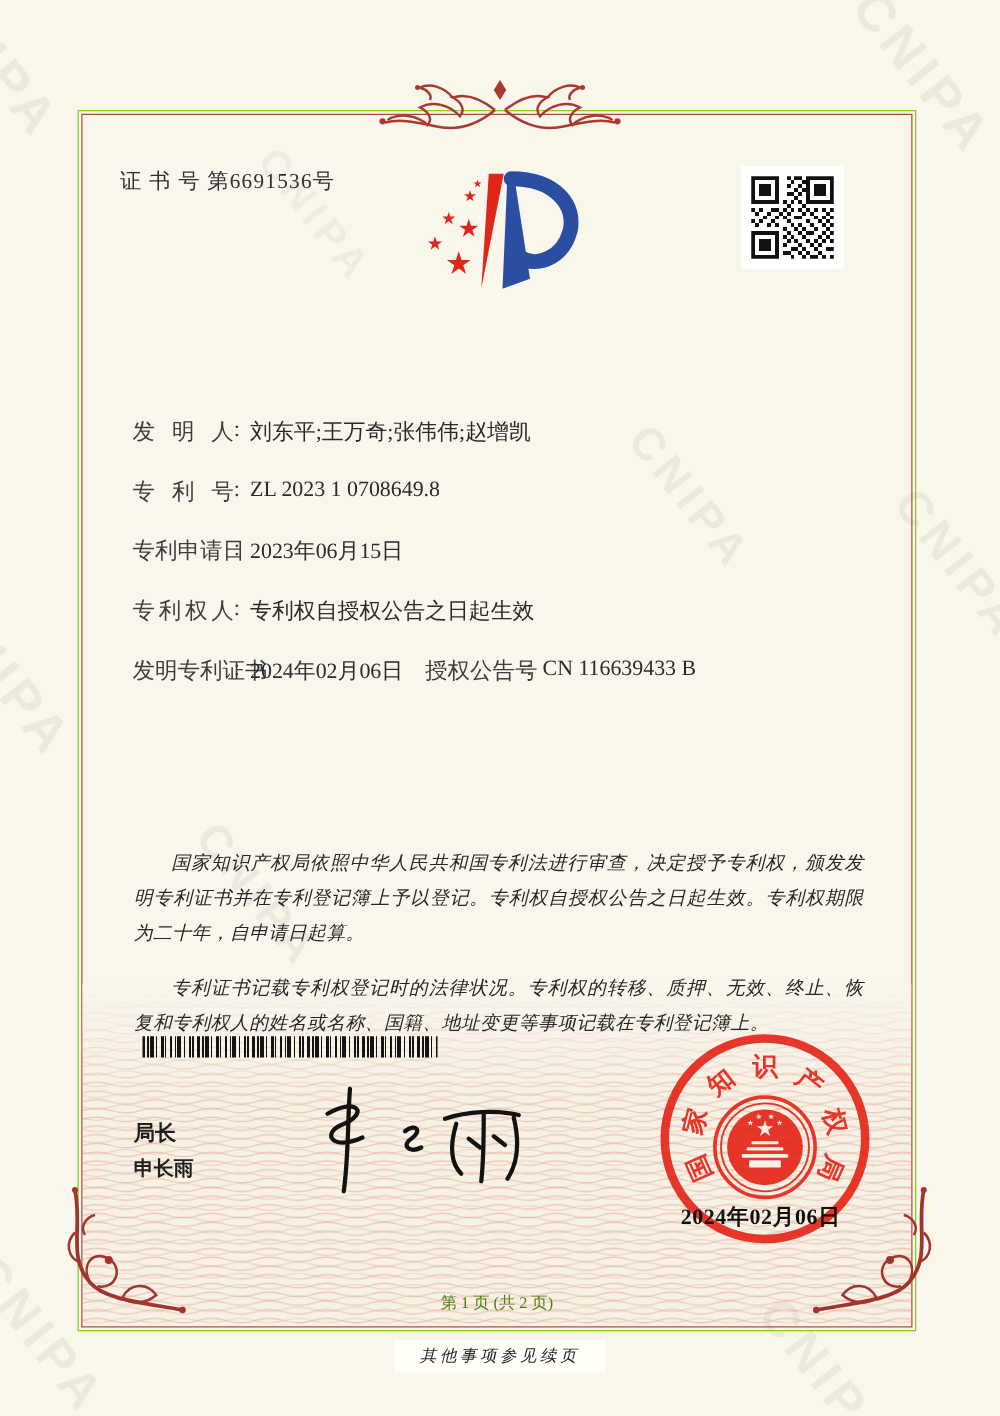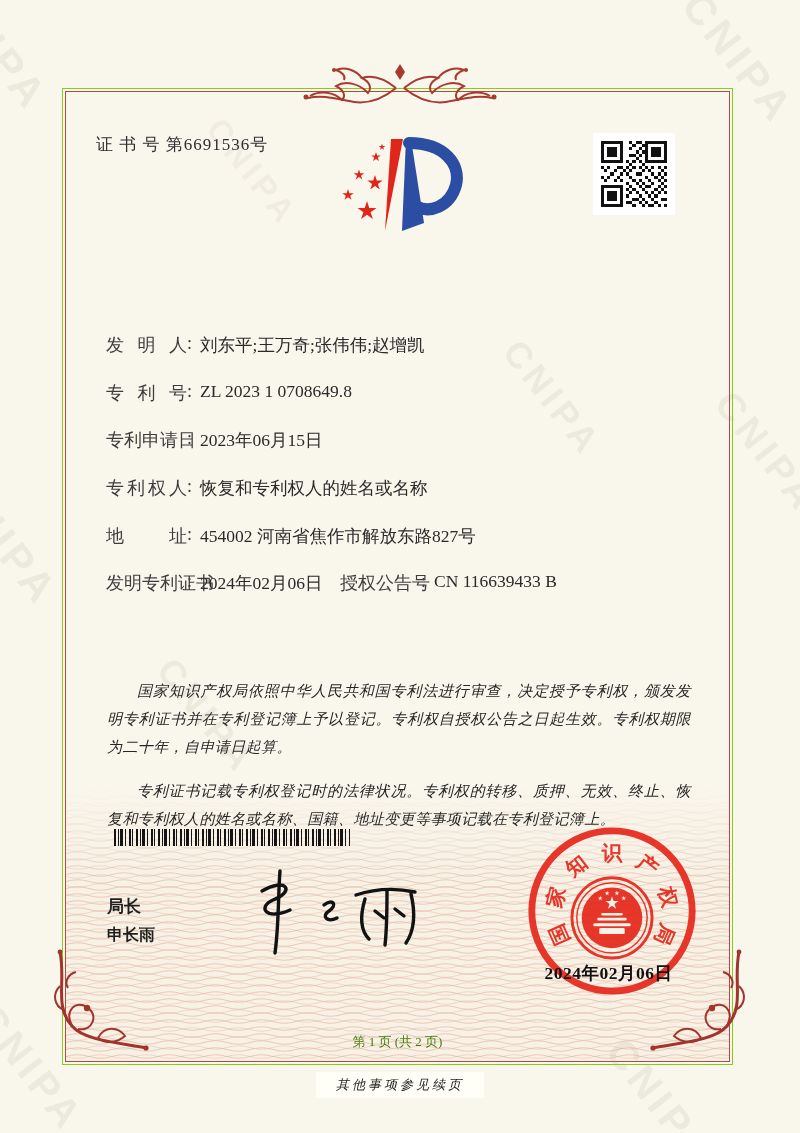--- a/index.html
+++ b/index.html
@@ -167,26 +167,21 @@
       <span class="fvalue">ZL 2023 1 0708649.8</span>
     </div>
     <div class="frow">
       <span class="flabel">专利申请日</span>
         <span class="fcolon"></span>
       <span class="fvalue">2023年06月15日</span>
     </div>
     <div class="frow">
       <span class="flabel">专利权人</span>
         <span class="fcolon"></span>
-      <span class="fvalue">恢复和专利权人的姓名或名称</span>
-    </div>
-    <div class="frow">
-      <span class="flabel">地址</span>
-        <span class="fcolon"></span>
-      <span class="fvalue">454002 河南省焦作市解放东路827号</span>
+      <span class="fvalue">专利权自授权公告之日起生效</span>
     </div>
     <div class="frow">
       <span class="flabel">发明专利证书</span>
         <span class="fcolon"></span>
       <span class="fvalue wfix">2024年02月06日</span>
       <span class="flabel second">授权公告号</span>
         <span class="fcolon"></span>
       <span class="fvalue">CN 116639433 B</span>
     </div>
   </div>

